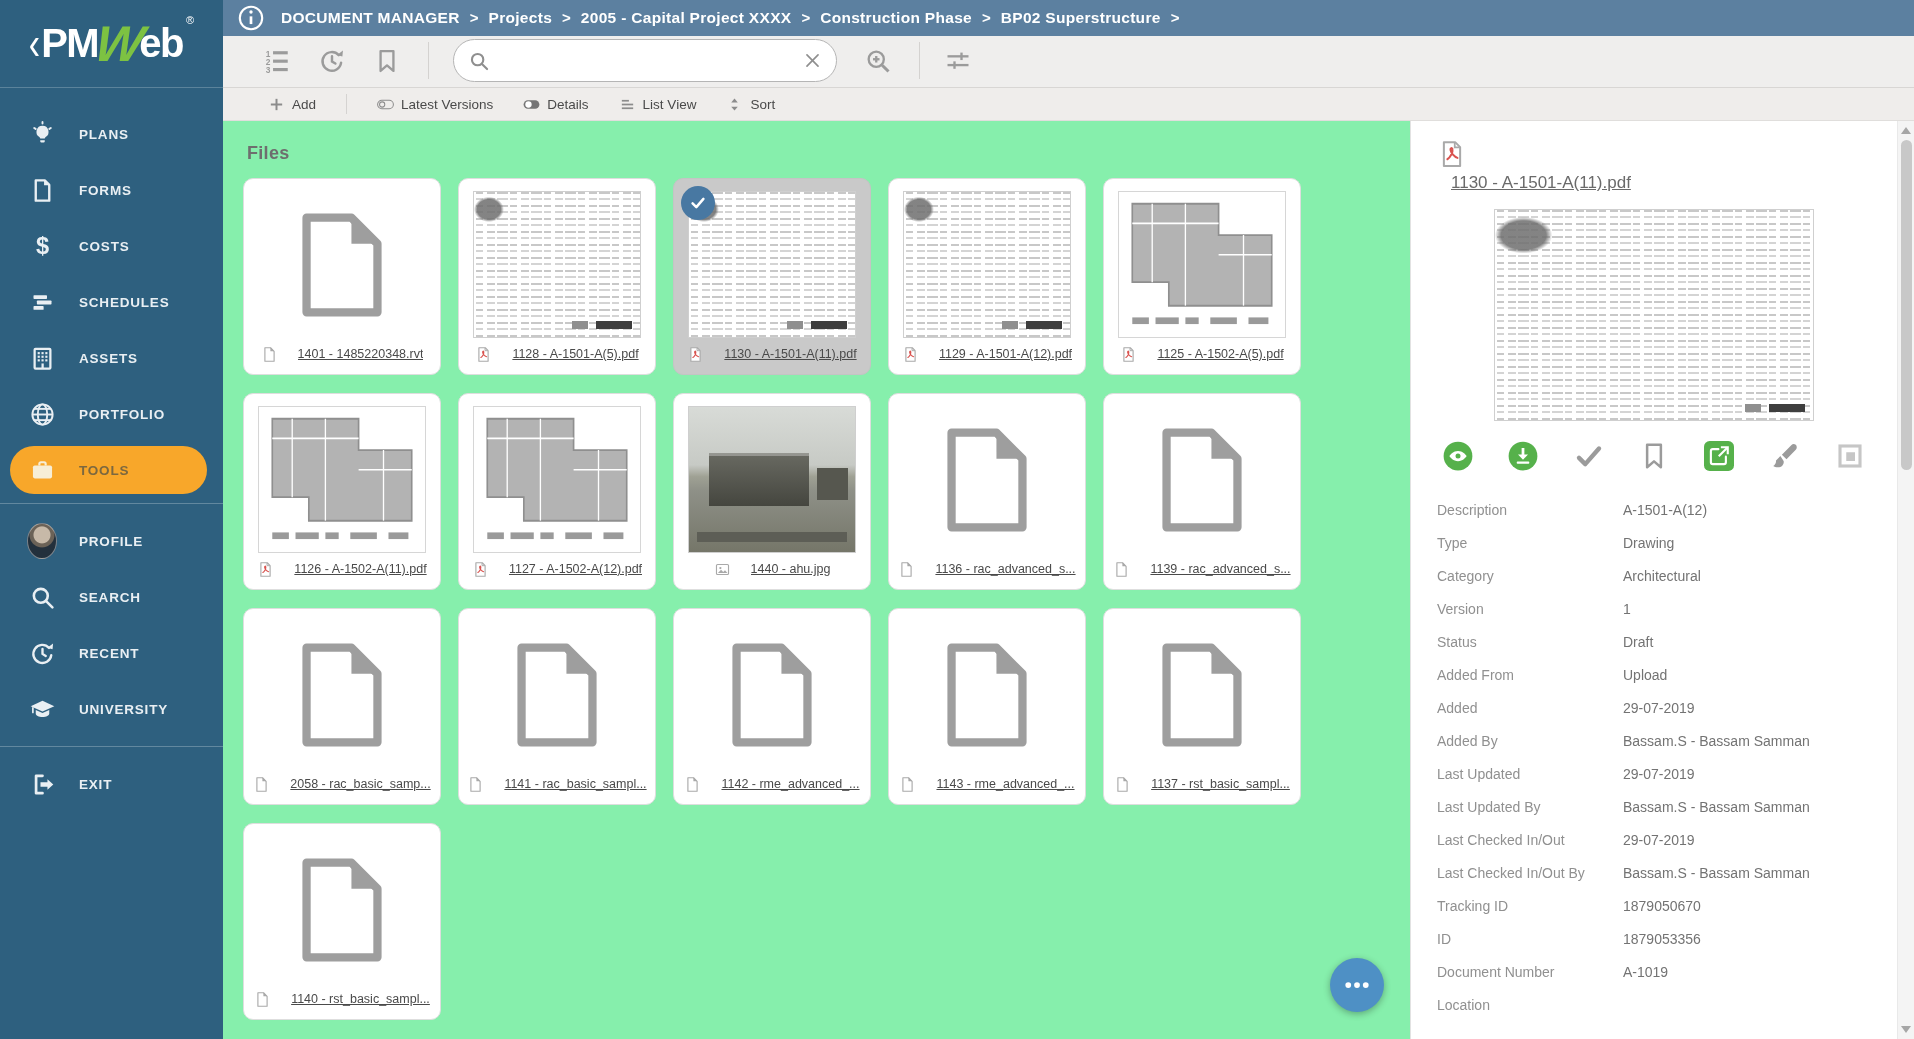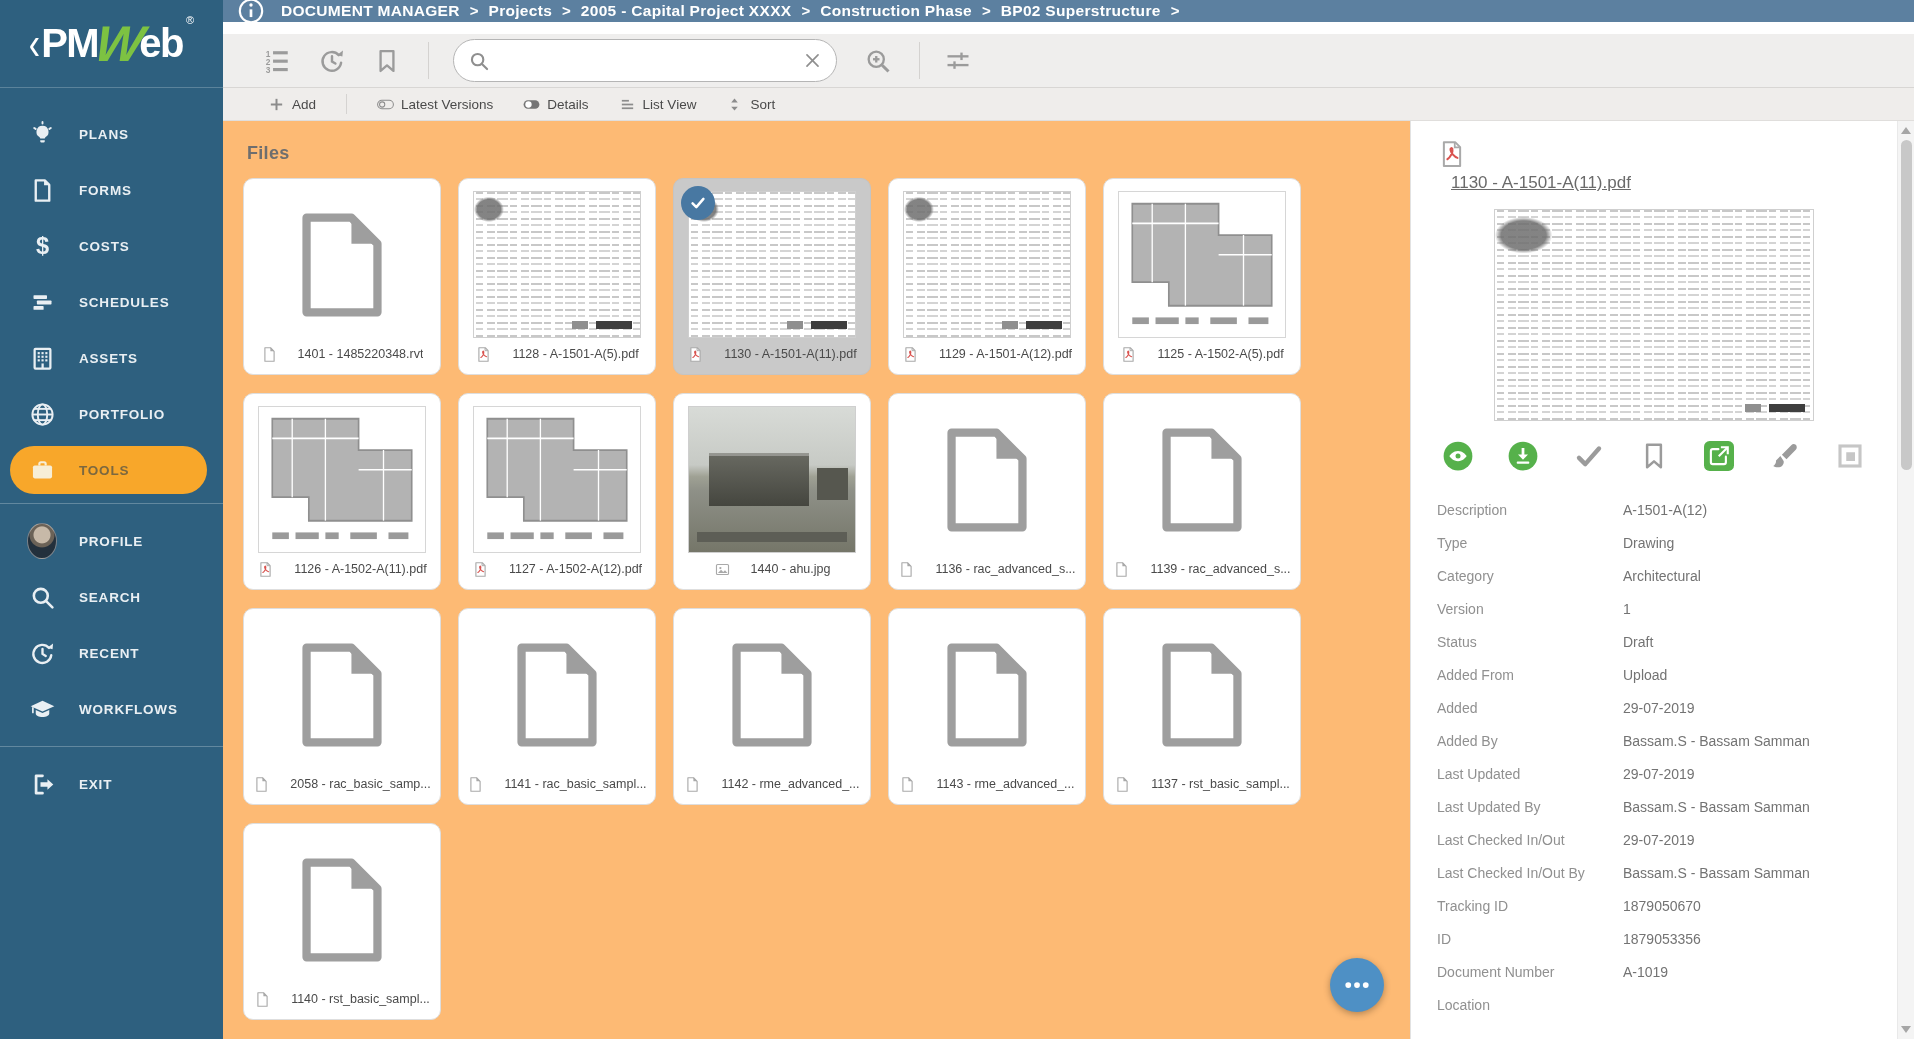--- a/index.html
+++ b/index.html
@@ -20,21 +20,21 @@
   .nav-icon svg { width:27px; height:27px; }
   .nav-item .label { font-size:13.5px; font-weight:700; letter-spacing:.8px; margin-left:22px; }
   .nav-item.active { background:#F8A72A; border-radius:26px; height:48px; margin:4px 16px 4px 10px; padding-left:17px; color:#F7EED6; }
   .nav-item.active .label { color:#7C683F; }
   .nav-divider { height:1px; background:rgba(255,255,255,.25); margin:9px 0; }
   .avatar-img { width:36px; height:36px; border-radius:50%; display:block;
     background:radial-gradient(circle at 50% 32%, #c7b9a8 0 8px, #6b6257 9px 12px, #23303c 13px),
                linear-gradient(#2c3a46,#151c23); border:1px solid rgba(255,255,255,.4); }
 
   
-  .crumbbar { position:absolute; left:223px; top:0; right:0; height:22px; background:#5C80A0; display:flex; align-items:center; padding-left:14px; z-index:5; }
+  .crumbbar { position:absolute; left:223px; top:0; right:0; height:36px; background:#5C80A0; display:flex; align-items:center; padding-left:14px; z-index:5; }
   .info { color:#fff; width:28px; height:28px; margin-right:16px; cursor:pointer; }
   .info svg { width:28px; height:28px; }
   .crumbs { display:flex; align-items:center; }
   .crumb { color:#fff; font-size:15.5px; font-weight:700; letter-spacing:.3px; text-decoration:none; cursor:pointer; white-space:nowrap; }
   .sep { color:#fff; font-size:15px; font-weight:700; margin:0 10px; }
 
   
   .toolbar { position:absolute; left:223px; top:34px; right:0; height:54px; background:#EFEEED; border-bottom:1px solid #D8D6D4; display:flex; align-items:center; padding-left:40px; z-index:4; }
   .tb-btn { color:#9B9B9B; cursor:pointer; margin-right:27px; }
   .tb-btn svg { width:28px; height:28px; }
@@ -47,42 +47,42 @@
   .searchbox .clear svg { width:19px; height:19px; }
 
   
   .actionbar { position:absolute; left:223px; top:88px; right:0; height:33px; background:#EFEDEB; border-bottom:1px solid #E0DEDC; display:flex; align-items:center; padding-left:45px; z-index:4; }
   .ab-item { display:flex; align-items:center; color:#4A4A4A; font-size:13.5px; cursor:pointer; margin-right:30px; }
   .ab-icon { color:#8C8C8C; margin-right:7px; display:flex; }
   .ab-icon svg { width:17px; height:17px; }
   .ab-div { width:1px; height:20px; background:#D5D3D1; margin-right:30px; }
 
   
-  .content { position:absolute; left:223px; top:121px; right:504px; bottom:0; background:#fdba74; overflow:hidden; }
+  .content { position:absolute; left:223px; top:121px; right:504px; bottom:0; background:#86efac; overflow:hidden; }
   .heading { margin:22px 0 14px 24px; font-size:18px; font-weight:700; color:#6E6E6E; letter-spacing:.3px; }
   .files-grid { display:grid; grid-template-columns:repeat(5,198px); gap:18px 17px; padding-left:20px; }
   .tile { position:relative; height:197px; border:1px solid #DEDEDE; border-radius:10px; background:#fff; display:flex; flex-direction:column; cursor:pointer; overflow:hidden; }
   .tile.selected { background:#C9C9C9; border-color:#C4C4C4; }
   .badge { position:absolute; top:7px; left:7px; width:34px; height:34px; border-radius:50%; background:#4878A2; display:none; align-items:center; justify-content:center; z-index:2; }
   .badge svg { width:20px; height:20px; }
   .tile.selected .badge { display:flex; }
   .thumb-area { flex:1; display:flex; align-items:center; justify-content:center; padding:12px 14px 2px; overflow:hidden; }
   .tv { display:none; }
   .tile.thumb-doc   .tv-doc   { display:block; }
   .tile.thumb-sheet .tv-sheet { display:block; }
   .tile.thumb-plan  .tv-plan  { display:block; }
   .tile.thumb-photo .tv-photo { display:block; }
   .tv-doc svg { width:88px; height:104px; }
   .tv-sheet, .tv-plan, .tv-photo { width:100%; height:100%; }
   .tv-plan { background:#fff; border:1px solid #d6d6d6; }
   .tv-plan svg { width:100%; height:100%; }
   .name-row { height:34px; display:flex; align-items:center; justify-content:center; padding:0 8px 6px; }
   .ft-icon { display:flex; margin-right:6px; flex:0 0 auto; }
   .ft-icon svg { width:17px; height:17px; }
-  .fname { font-size:12.5px; color:#4A4A4A; white-space:nowrap; overflow:hidden; text-overflow:ellipsis; cursor:pointer;margin-left:14px; }
+  .fname { font-size:12.5px; color:#4A4A4A; text-decoration:underline; white-space:nowrap; overflow:hidden; text-overflow:ellipsis; cursor:pointer;margin-left:14px; }
   .more-btn { position:absolute; right:26px; bottom:27px; width:54px; height:54px; border-radius:50%; background:#4E90C5; display:flex; align-items:center; justify-content:center; cursor:pointer; box-shadow:0 2px 7px rgba(0,0,0,.3); }
   .more-btn svg { width:30px; height:30px; }
 
   
   .sheet-texture { background-color:#fff; border:1px solid #cfcfcf;
     background-image:
       radial-gradient(ellipse at 9% 12%, rgba(110,110,110,.85) 0 5.5%, rgba(110,110,110,0) 7%),
       linear-gradient(#3e3e3e,#3e3e3e),
       linear-gradient(#8f8f8f,#8f8f8f),
       repeating-linear-gradient(90deg, #fff 0 2px, rgba(255,255,255,0) 2px 9px, #fff 9px 13px, rgba(255,255,255,0) 13px 21px, #fff 21px 23px, rgba(255,255,255,0) 23px 34px),
@@ -252,21 +252,21 @@
         </div>
 
         <div class="nav-item">
           <span class="nav-icon">
             <svg viewBox="0 0 24 24" fill="currentColor">
               <path d="M12 4.2L1.5 9 12 13.8 22.5 9z"></path>
               <path d="M6 12.4v3.4c0 1.5 2.7 2.9 6 2.9s6-1.4 6-2.9v-3.4l-6 2.8z"></path>
               <rect x="2.7" y="9.8" width="1.5" height="5.6" rx="0.75"></rect>
             </svg>
           </span>
-          <span class="label">WORKFLOWS</span>
+          <span class="label">UNIVERSITY</span>
         </div>
       <div class="nav-divider"></div>
         <div class="nav-item">
           <span class="nav-icon">
             <svg viewBox="0 0 24 24">
               <path fill="none" stroke="currentColor" stroke-width="2.4" stroke-linecap="round" stroke-linejoin="round" d="M12 4.3H6.3v15.4H12"></path>
               <path fill="currentColor" d="M21.6 12l-5.2-4.6v2.7h-6.2v3.8h6.2v2.7z"></path>
             </svg>
           </span>
           <span class="label">EXIT</span>

